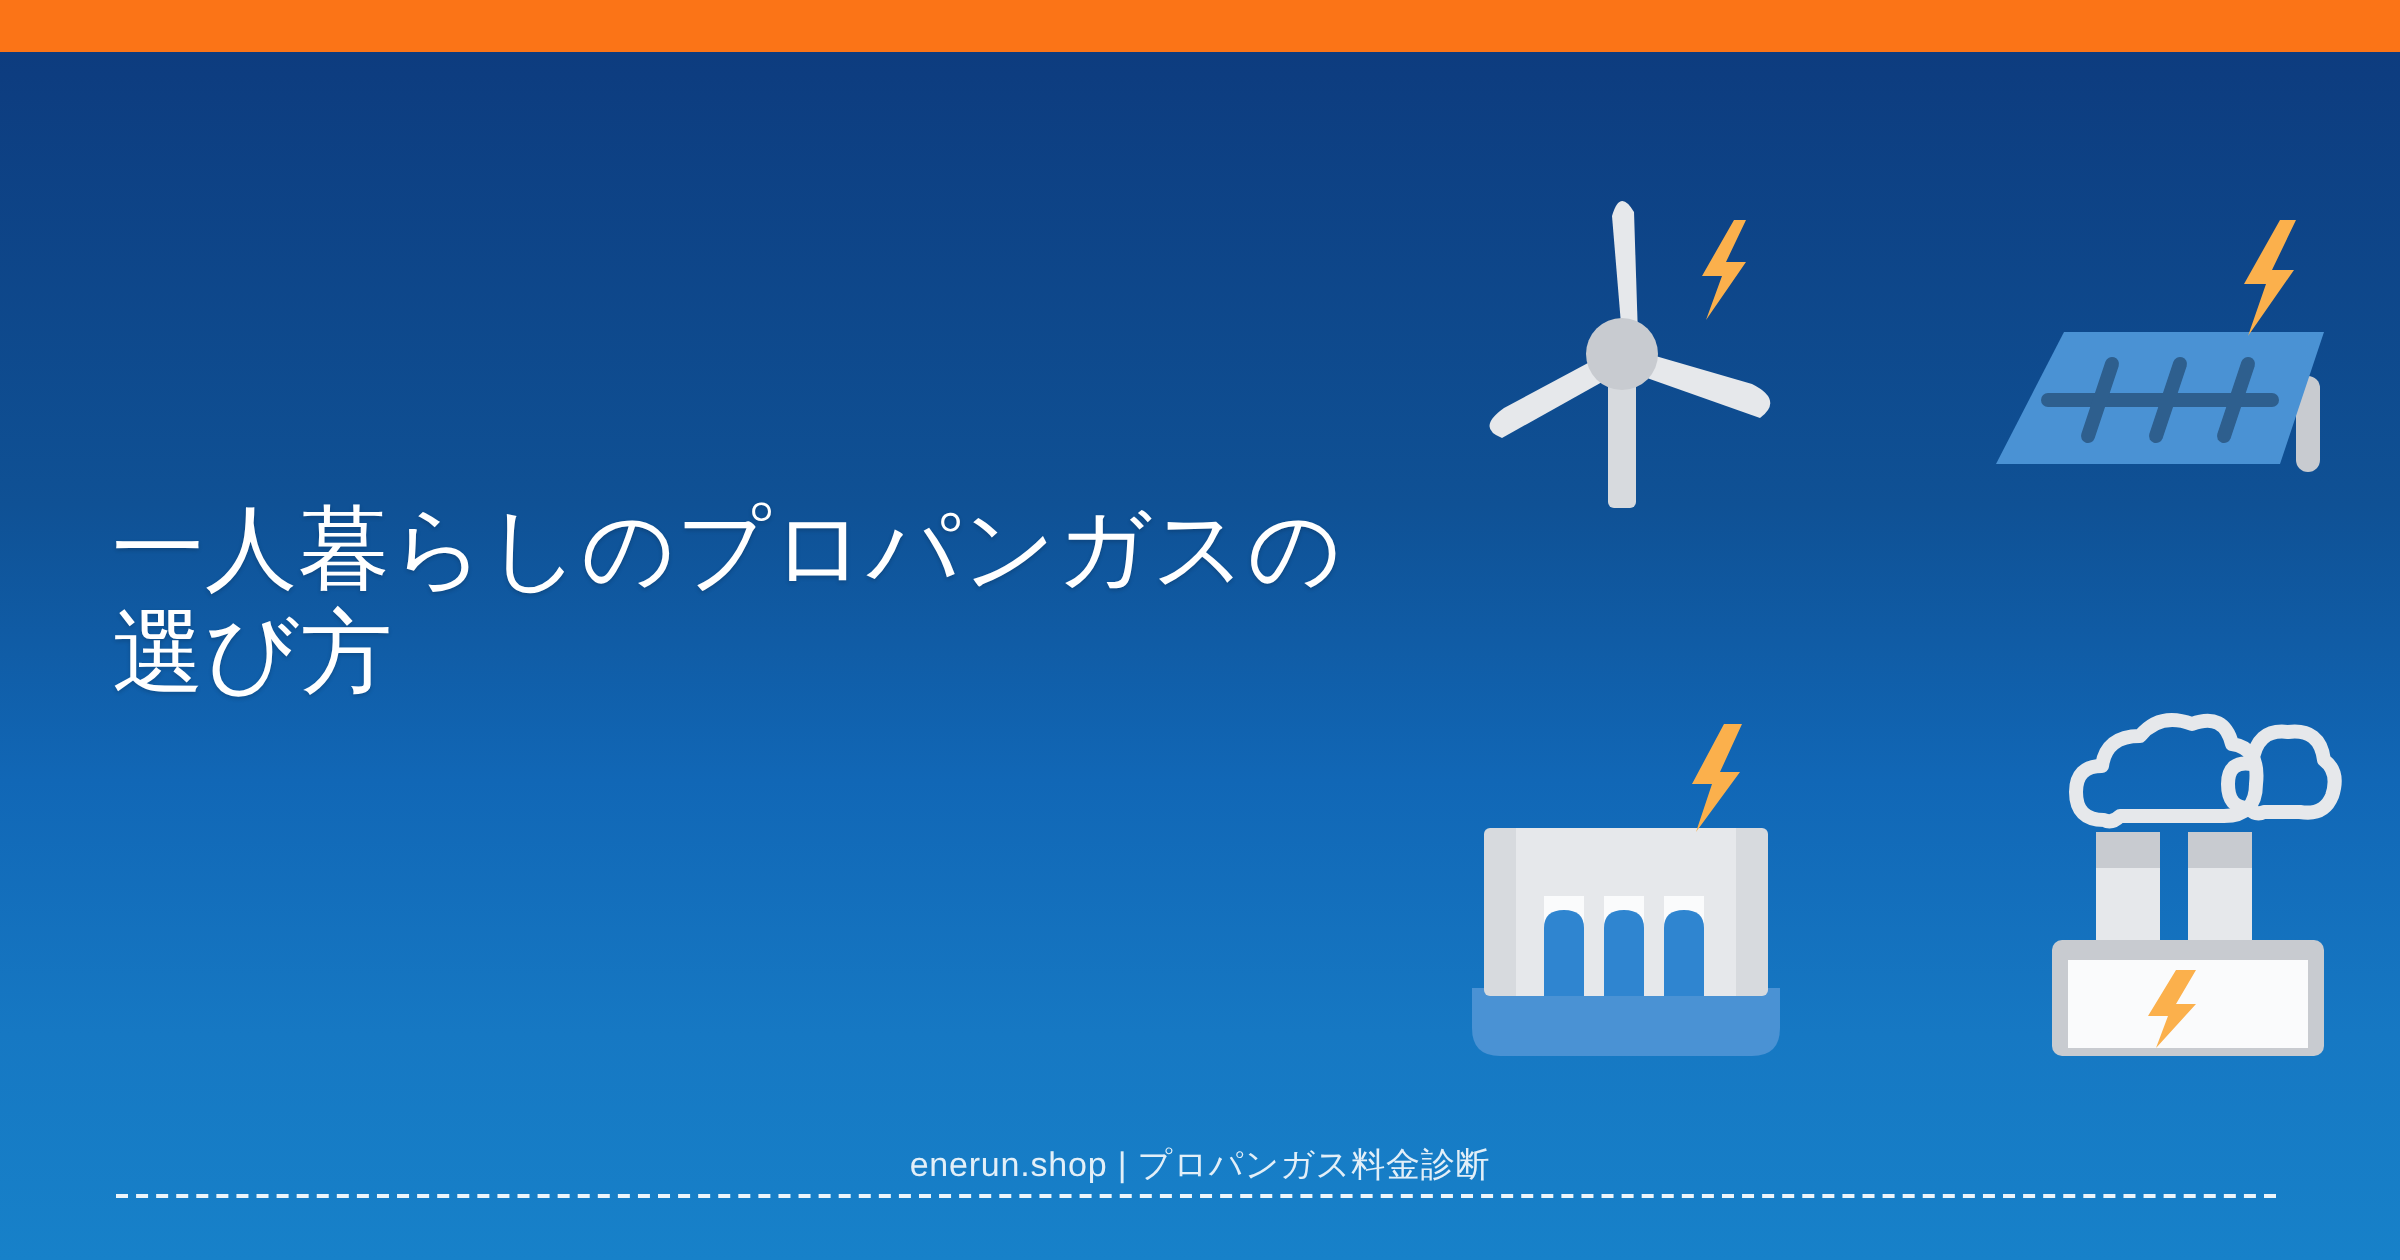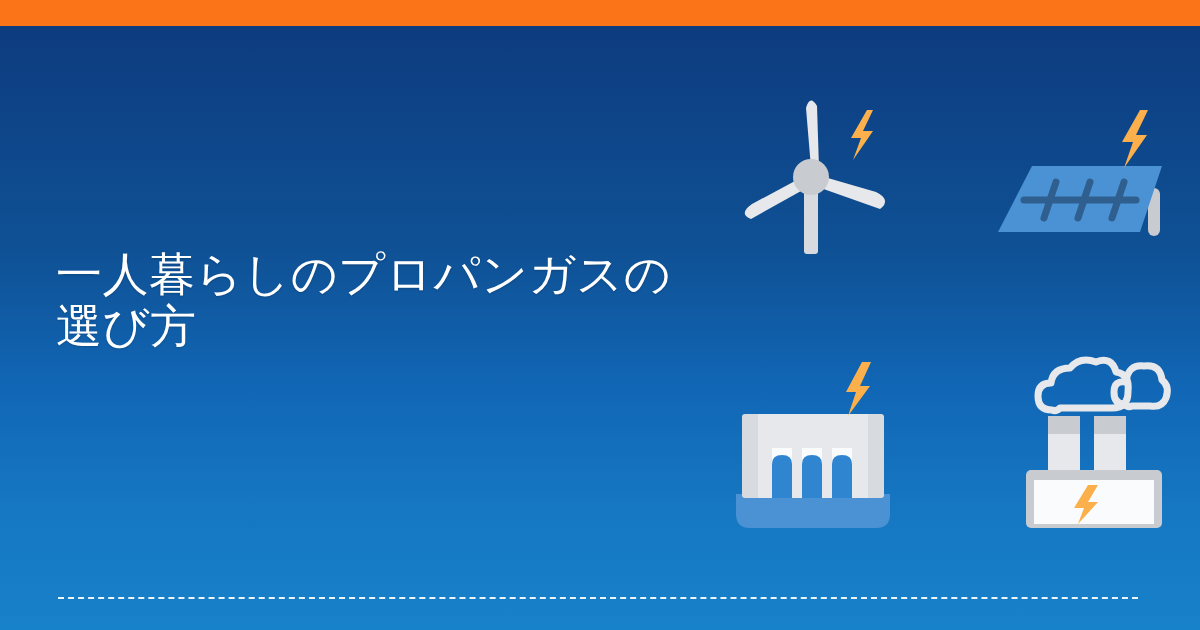--- a/index.html
+++ b/index.html
@@ -162,15 +162,16 @@
       <rect x="86" y="78" width="32" height="18" fill="#c8cbd0"></rect>
 
       <rect x="18" y="132" width="136" height="58" rx="5" fill="#c8cbd0"></rect>
 
       <rect x="26" y="142" width="120" height="44" fill="#fafbfc"></rect>
 
       <path d="M80 147 L66 170 L76 170 L70 186 L90 164 L80 164 L90 147 Z" fill="#fbb04c"></path>
     </svg>
   </div>
 
+  <div id="footer-text">enerun.shop | プロパンガス料金診断</div>
   <div id="footer-rule"></div>
 
 </div>
 
 </body></html>

